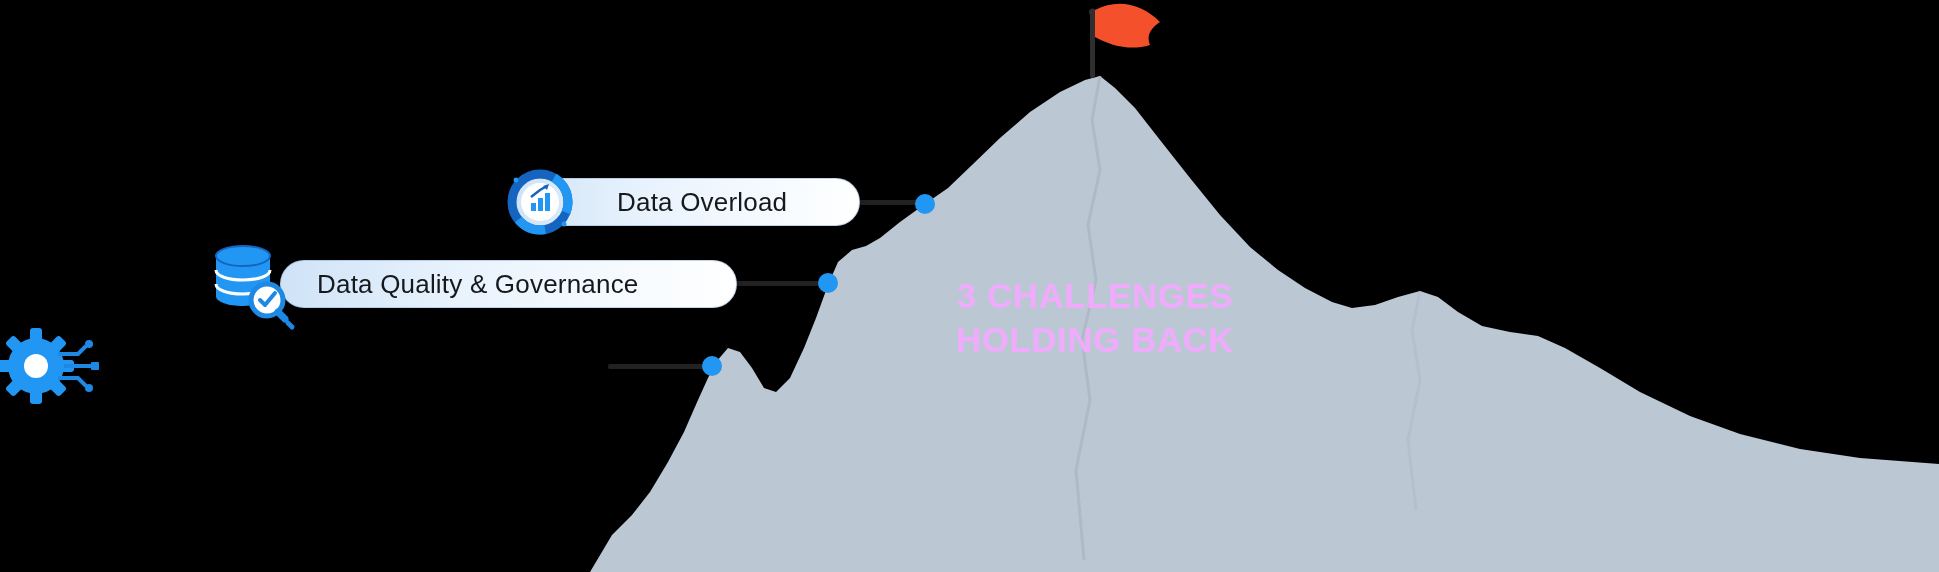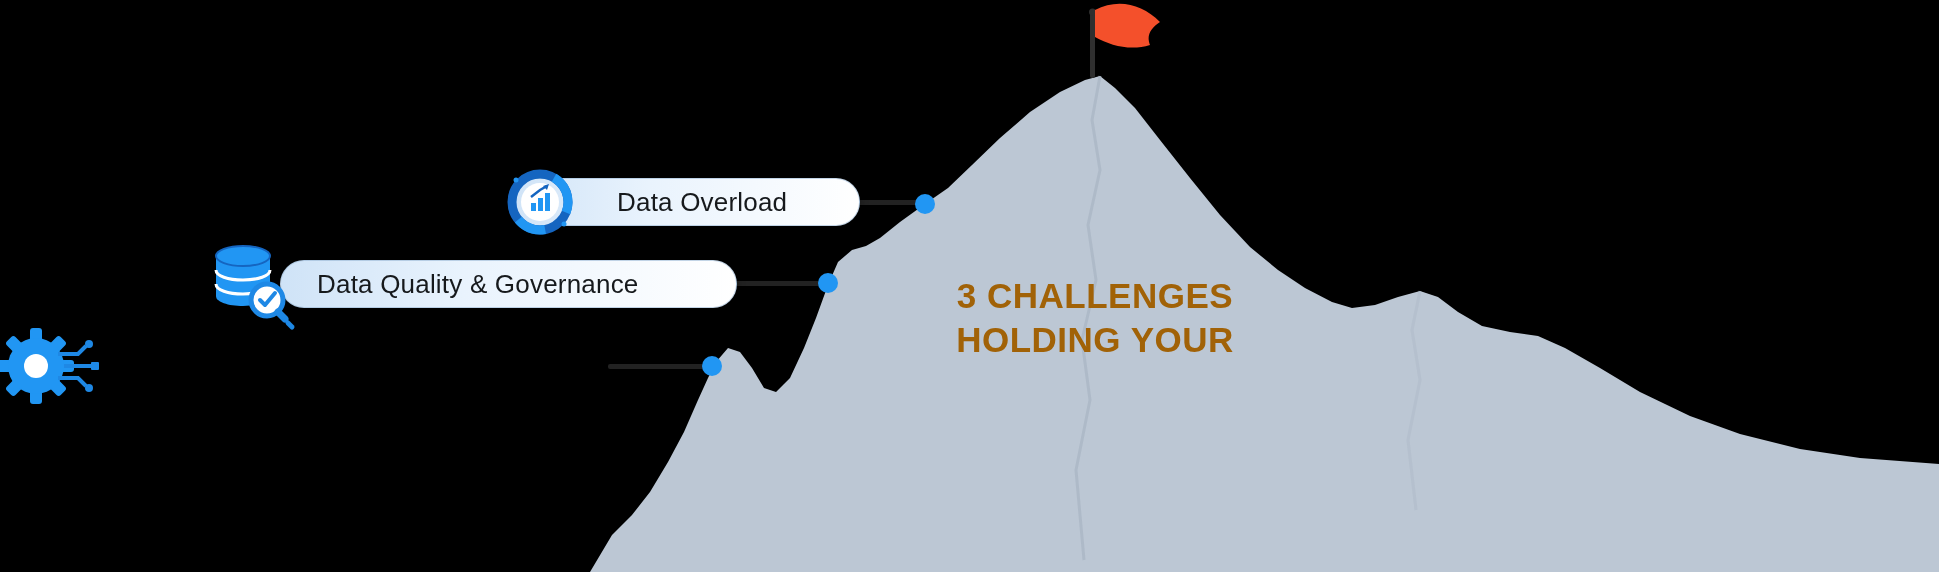--- a/index.html
+++ b/index.html
@@ -52,21 +52,21 @@
   .pill-icon{position:absolute;}
   #icon-1{left:504px;top:166px;}
   #icon-2{left:205px;top:240px;}
   #icon-3{left:-6px;top:318px;}
 
   
   .headline{
     position:absolute;
     left:930px;top:274px;width:330px;
     text-align:center;
-    color:#a16207;
+    color:#f0abfc;
     font-size:35px;
     font-weight:700;
     line-height:44px;
     letter-spacing:.5px;
   }
 </style>
 </head>
 <body>
 
 <div id="canvas">
@@ -171,16 +171,16 @@
       </g>
     </svg>
   </div>
 
   <div class="dot" id="dot-1"></div>
   <div class="dot" id="dot-2"></div>
   <div class="dot" id="dot-3"></div>
 
   <div class="headline">
     <div>3 CHALLENGES</div>
-    <div>HOLDING YOUR</div>
+    <div>HOLDING BACK</div>
   </div>
 
 </div>
 
 </body></html>

